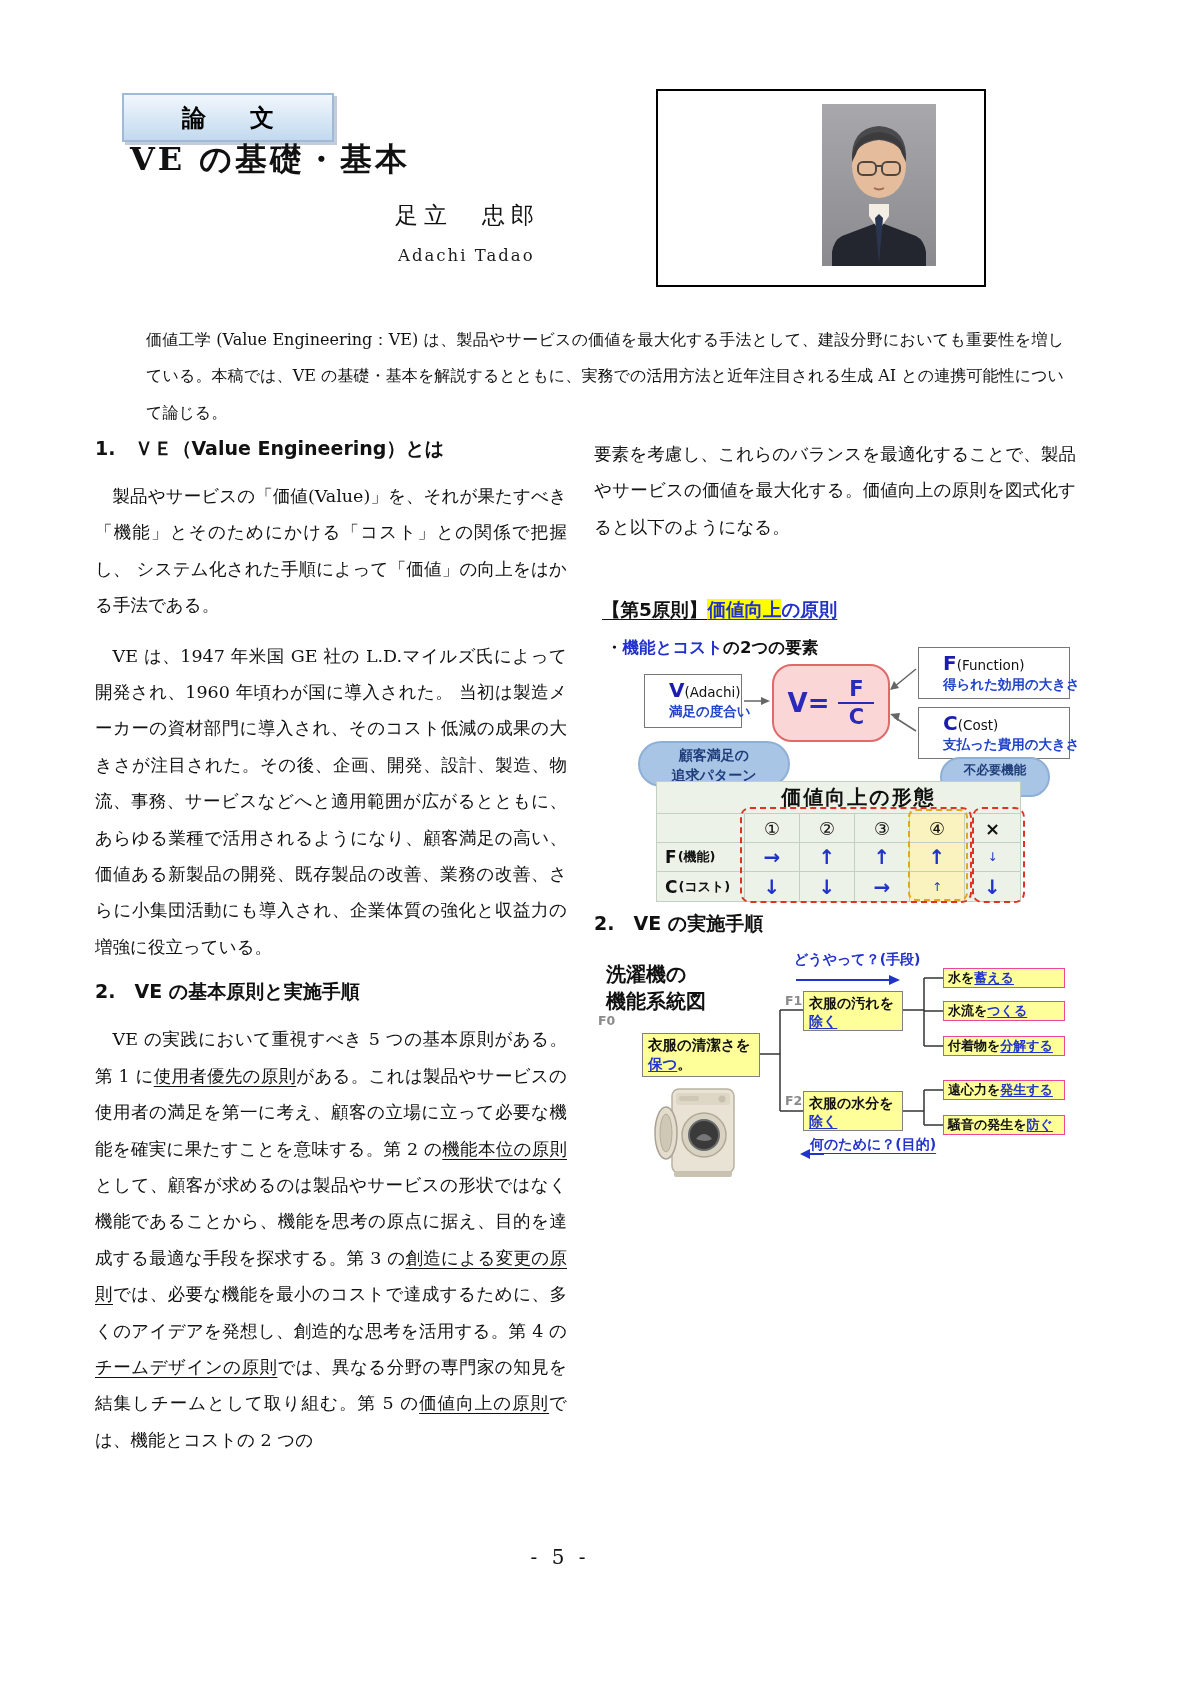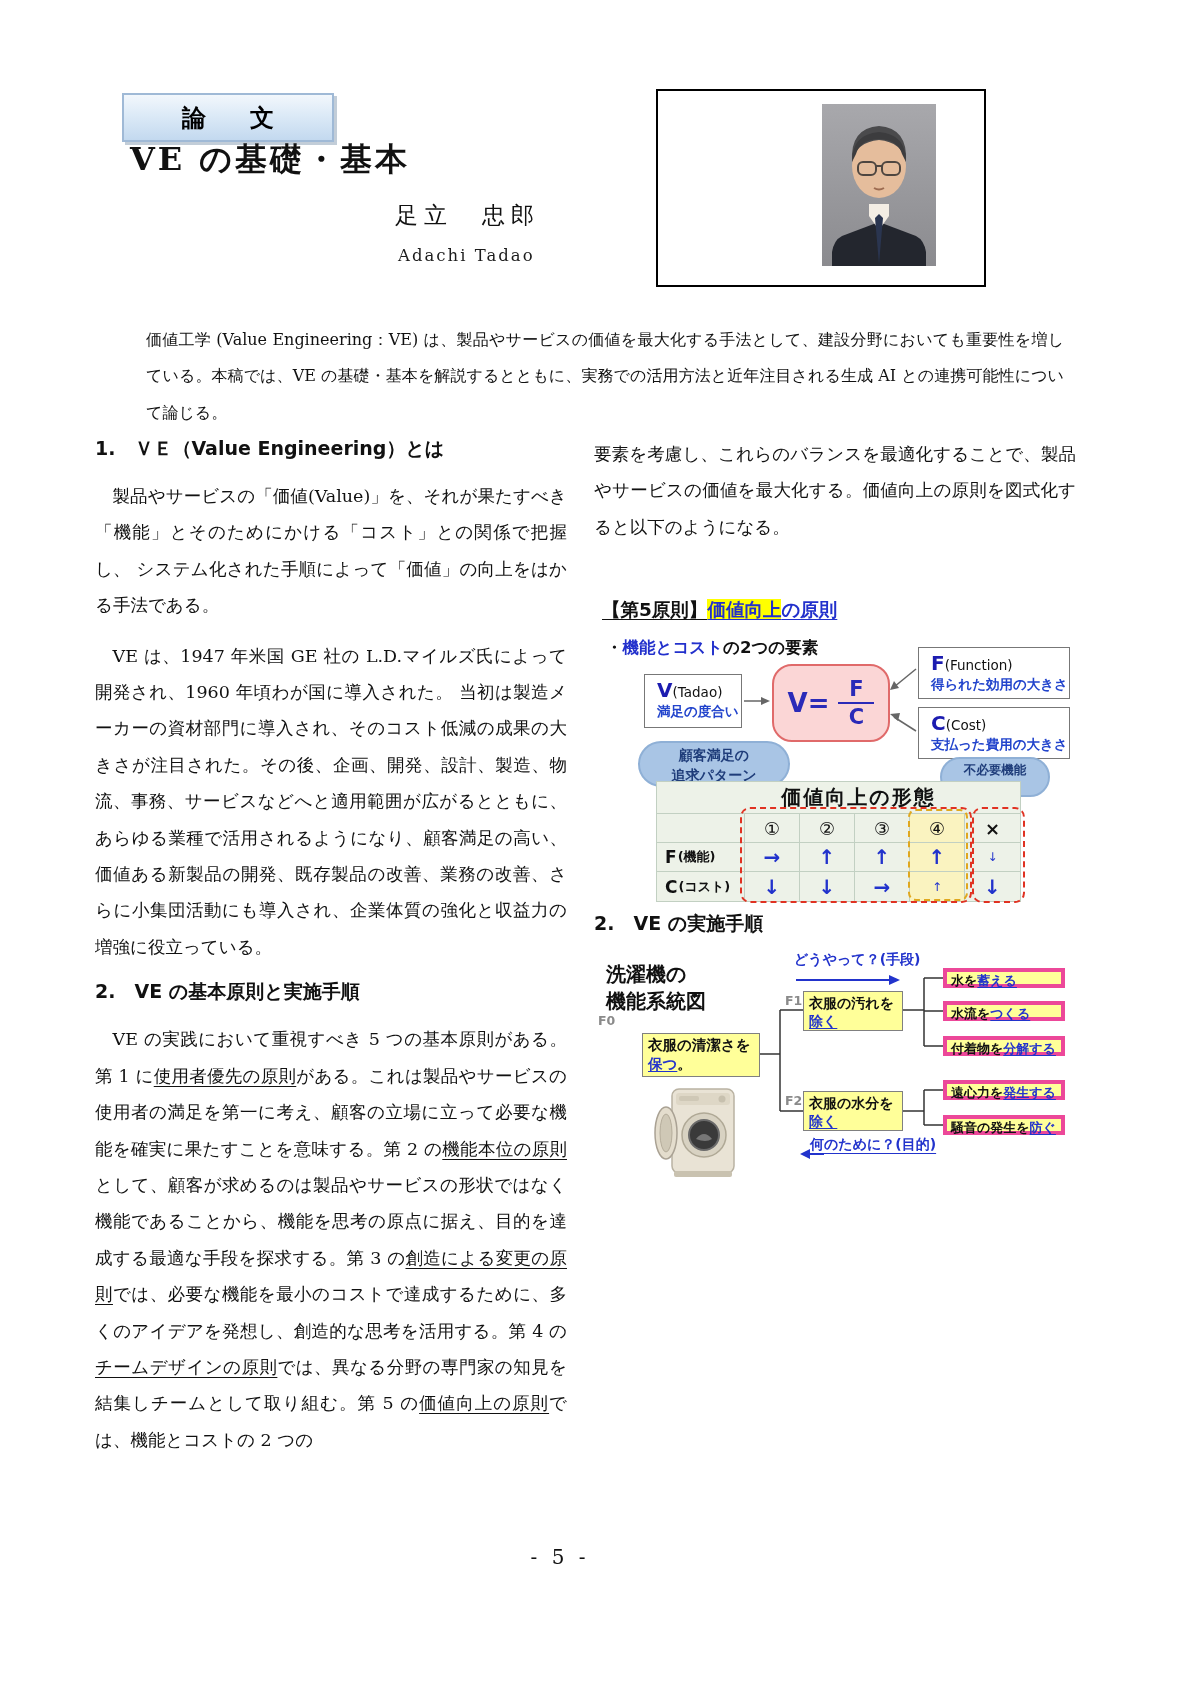--- a/index.html
+++ b/index.html
@@ -42,21 +42,21 @@
   .gap-top { margin-top:8px; }
   
   .fig1 { position:relative; width:482px; height:344px; margin-top:10px;
           font-family:"DejaVu Sans", sans-serif; }
   .f1-heading { position:absolute; left:8px; top:38px; font-weight:bold; font-size:18.5px; }
   .f1-tag { color:#111; text-decoration:underline; text-underline-offset:3px; }
   .f1-hl  { color:#2230cc; background:#ffff00; text-decoration:underline; text-underline-offset:3px; }
   .f1-suf { color:#2230cc; text-decoration:underline; text-underline-offset:3px; }
   .f1-bullet { position:absolute; left:12px; top:78px; font-weight:bold; font-size:16.5px; color:#111; }
   .f1-bullet .bu { color:#2230cc; text-underline-offset:3px;text-align:right; }
-  .whitebox { position:absolute; background:#fff; border:1.6px solid #777; box-sizing:border-box; padding:3px 12px; }
+  .whitebox { position:absolute; background:#fff; border:1.6px solid #777; box-sizing:border-box; padding:3px 24px; }
   .vbox { left:50px;  top:115px; width:98px;  height:54px; }
   .fbox { left:324px; top:88px;  width:152px; height:52px; }
   .cbox { left:324px; top:148px; width:152px; height:52px; }
   .bigletter { color:#1c1cb0; font-weight:bold; font-size:20px; }
   .paren { color:#111; font-size:13.5px; }
   .boxdesc { color:#2244cc; font-weight:bold; font-size:13.5px; margin-top:1px; white-space:nowrap; }
   .formula {
     position:absolute; left:178px; top:105px; width:114px; height:74px;
     background:#fbd6d6; border:2.6px solid #e06a6a; border-radius:20px;
     display:flex; align-items:center; justify-content:center; gap:9px;
@@ -103,21 +103,21 @@
   .f2-how { position:absolute; left:200px; top:-2px; color:#2233cc; font-weight:bold; font-size:14px; }
   .f2-why { position:absolute; left:216px; top:183px; color:#2233cc; font-weight:bold; font-size:14px;
             text-decoration:underline; text-underline-offset:4px; }
   .ftag { position:absolute; color:#8a8a8a; font-weight:bold; font-size:12.5px; }
   .ybox { position:absolute; background:#ffff99; border:1px solid #808080; box-sizing:border-box;
           color:#111; font-weight:600; }
   .ybox .verb { color:#2233cc; text-decoration:underline; text-underline-offset:2px; }
   .f0box { left:48px;  top:80px;  width:118px; height:44px; font-size:14.5px; line-height:19px; padding:2px 5px; }
   .f1box { left:209px; top:38px;  width:100px; height:40px; font-size:14px; line-height:18px; padding:2px 5px; }
   .f2box { left:209px; top:138px; width:100px; height:40px; font-size:14px; line-height:18px; padding:2px 5px; }
-  .leaf  { position:absolute; left:349px; width:122px; height:20px; background:#ffff99; border:4px solid #ec4899;
+  .leaf  { position:absolute; left:349px; width:122px; height:20px; background:#ffff99; border:1px solid #ec4899;
            box-sizing:border-box; font-size:13px; font-weight:600; line-height:17px; padding:0 4px; white-space:nowrap; }
   .leaf .verb { color:#2233cc; text-decoration:underline; text-underline-offset:2px; }
   .machine { position:absolute; left:58px; top:132px; width:88px; height:94px; }
   .figsvg { position:absolute; left:0; top:0; pointer-events:none; }
   
   .page-number { position:absolute; left:495px; top:1545px; width:130px; text-align:center;
                  font-size:20px; letter-spacing:4px; }
 </style>
 </head>
 <body>
@@ -170,21 +170,21 @@
 
     <div class="fig1">
       <div class="f1-heading">
         <span class="f1-tag">【第5原則】</span><span class="f1-hl">価値向上</span><span class="f1-suf">の原則</span>
       </div>
       <div class="f1-bullet">
         <span>・</span><span class="bu">機能とコスト</span><span>の2つの要素</span>
       </div>
 
       <div class="whitebox vbox">
-        <span class="bigletter">V</span><span class="paren">(Tadao)</span>
+        <span class="bigletter">V</span><span class="paren">(Adachi)</span>
         <div class="boxdesc">満足の度合い</div>
       </div>
 
       <div class="formula">
         <span class="veq">V=</span>
         <span class="frac">
           <span>F</span>
           <span class="bar"></span>
           <span>C</span>
         </span>

